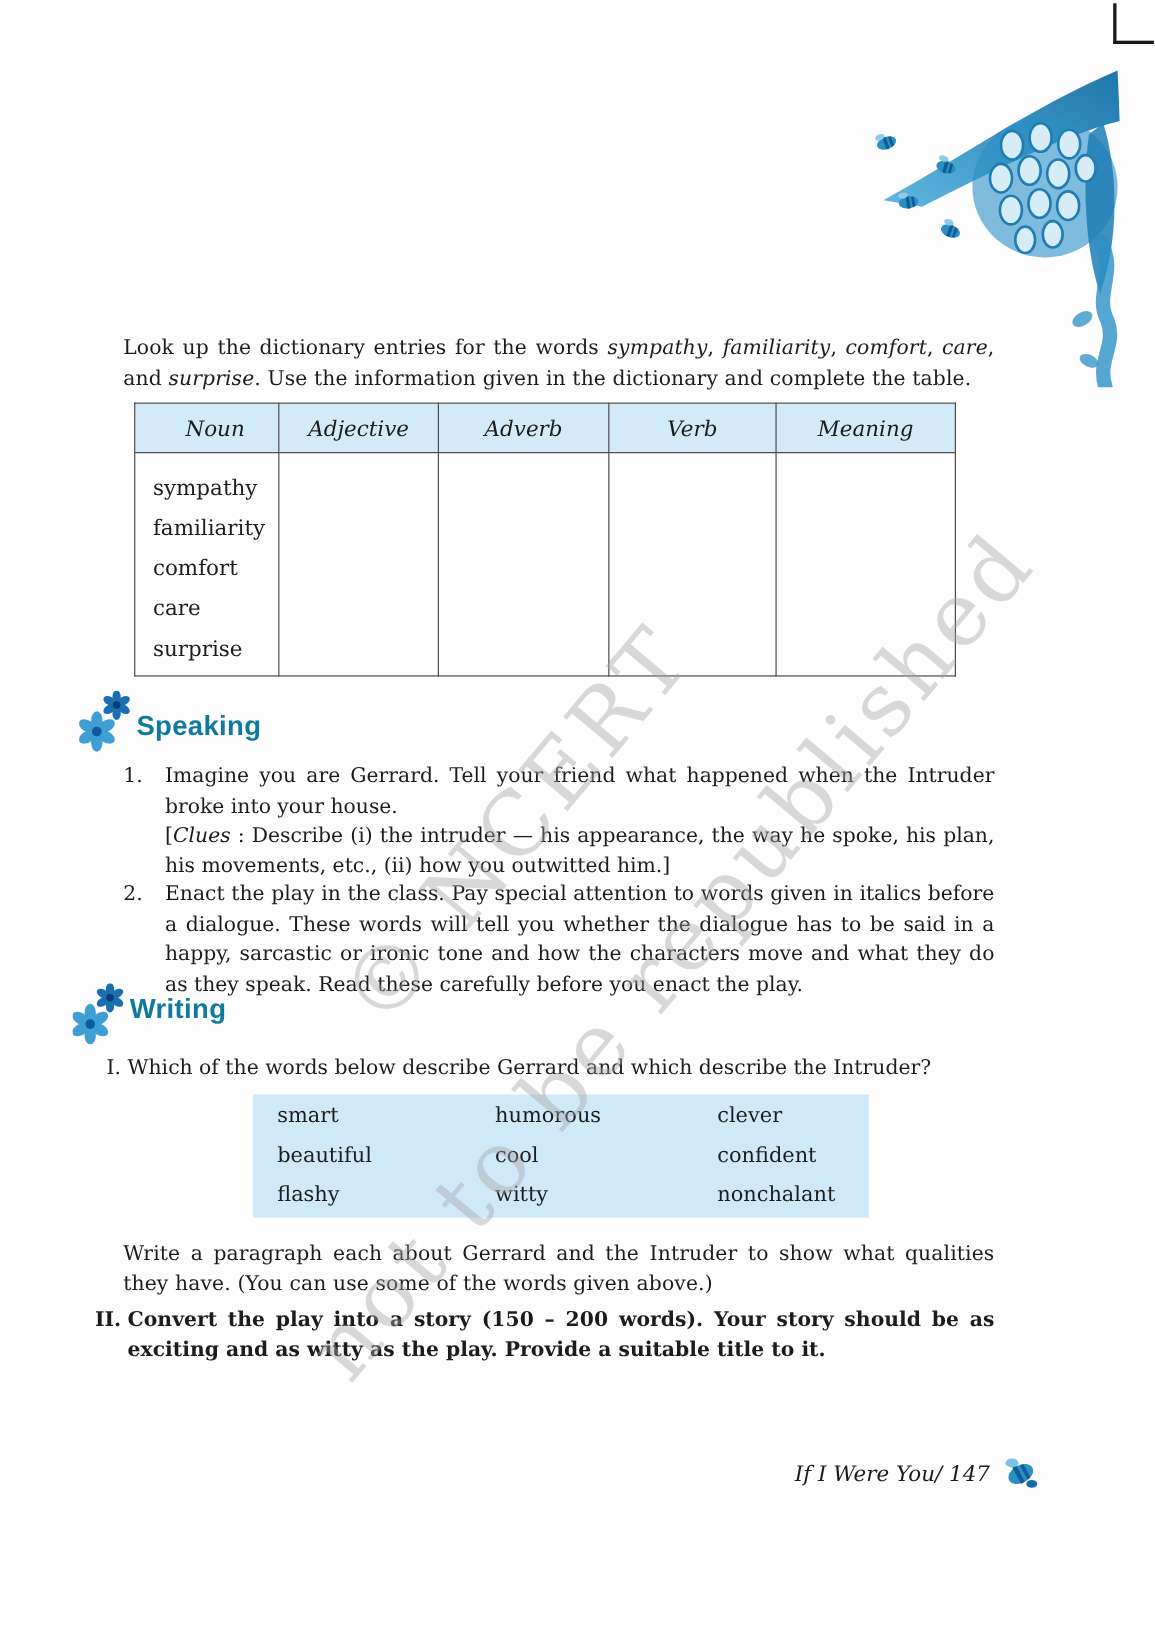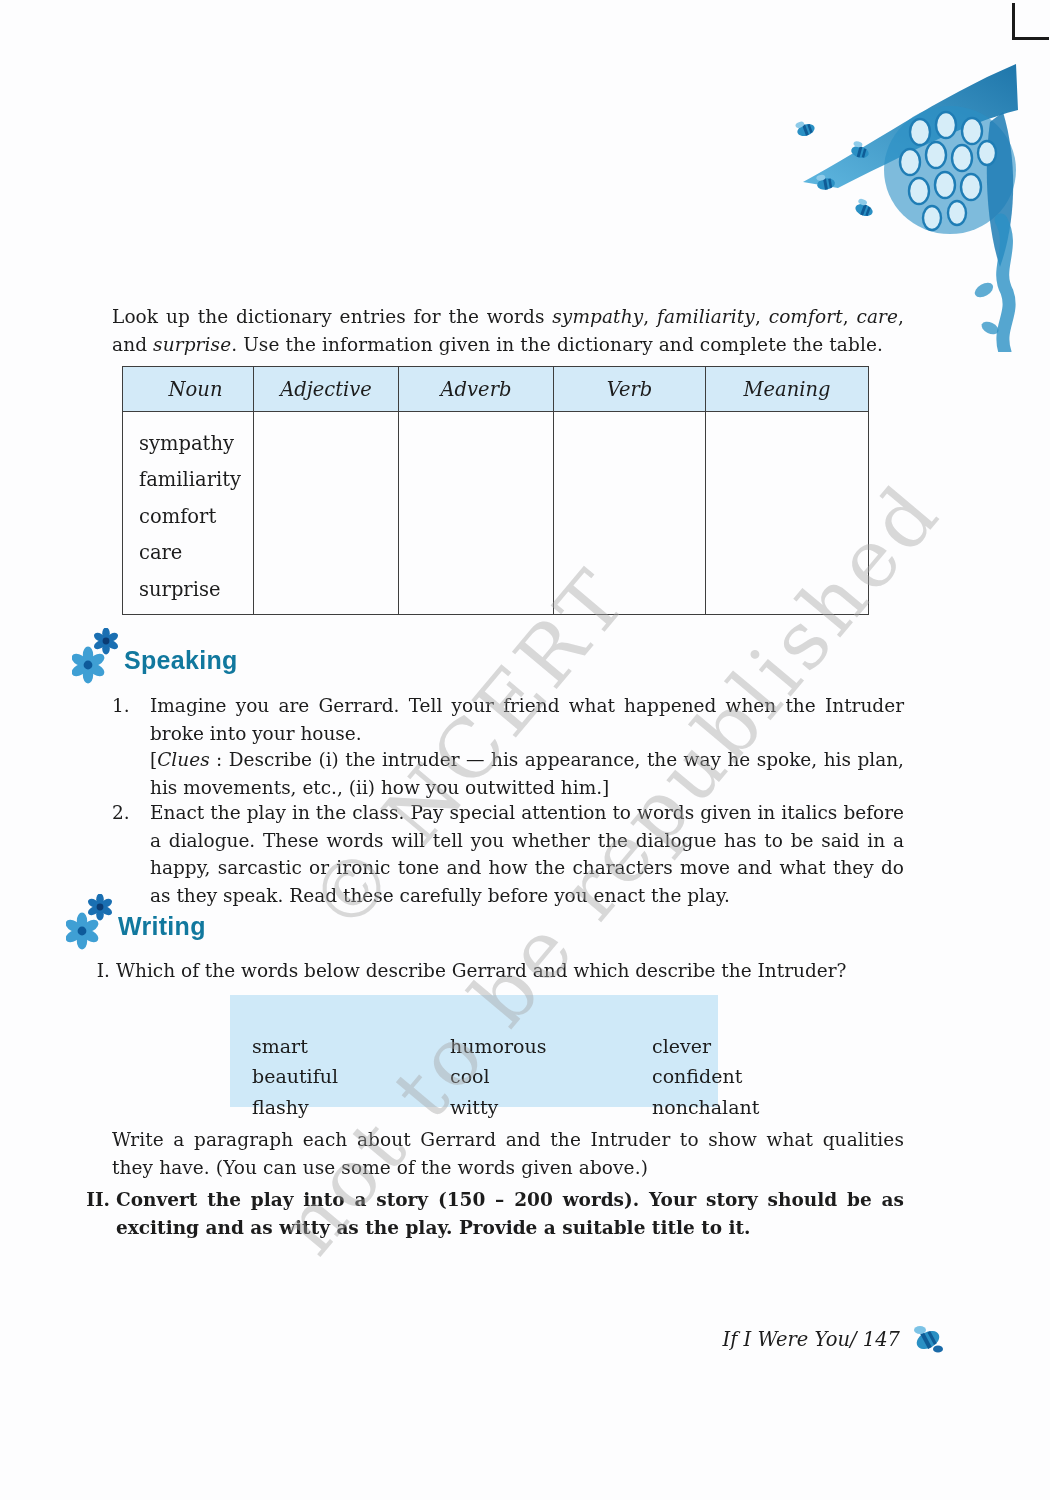--- a/index.html
+++ b/index.html
@@ -26,43 +26,43 @@
   table.dict th{
     height:44px;background:#d3eaf8;font-style:italic;font-weight:normal;
     font-size:19.5px;text-align:center;padding:0;
   }
   table.dict th.first{text-align:center;padding-left:15px;}
   table.dict td{height:200px;vertical-align:top;}
   .noun-cell{padding:13px 0 0 15px;font-size:19.5px;line-height:36.4px;}
   
   .section-head{position:absolute;display:flex;align-items:flex-end;}
   .sh-speaking{left:72px;top:628px;}
-  .sh-writing{left:66px;top:894px;}
+  .sh-writing{left:66px;top:894px;align-items:center;}
   .head-label{
     font-family:"Liberation Sans", sans-serif;font-weight:bold;font-size:25px;
     color:#11789e;letter-spacing:0.3px;padding:0 0 3px 2px;
   }
   .flower-icon{width:50px;height:56px;flex:none;margin-bottom:-6px;}
   
   .list-item{position:absolute;left:112px;width:792px;display:flex;font-size:18.5px;line-height:27.6px;}
   .li-1{top:692px;}
   .li-2{top:799px;}
   .num{width:24px;flex:none;}
   .item-text{flex:1;margin-left:14px;text-align:justify;}
   .clues{position:absolute;left:150px;top:746px;width:754px;font-size:18.5px;line-height:27.6px;text-align:justify;}
   
   .roman-item{position:absolute;left:82px;width:822px;display:flex;font-size:18.5px;line-height:27.6px;}
   .ri-1{top:957px;}
   .ri-2{top:1186px;font-weight:bold;}
   .roman-label{width:28px;flex:none;text-align:right;}
   .roman-text{flex:1;margin-left:6px;text-align:justify;}
   
   .wordbox{
-    position:absolute;left:230px;top:995px;width:488px;height:112px;
-    background:#cfe9f8;box-sizing:border-box;padding:36px 0 0 22px;
+    position:absolute;left:230px;top:995px;width:560px;height:112px;
+    background:#cfe9f8;box-sizing:border-box;padding:4px 0 0 22px;
     display:grid;grid-template-columns:198px 202px 1fr;
     font-size:19px;line-height:30.4px;
   }
   
   .footer-line{position:absolute;top:1320px;right:100px;display:flex;align-items:center;font-size:19.5px;}
   .footer-text{font-style:italic;}
   .bee-icon{width:42px;height:38px;margin-left:8px;}
   .year{
     position:absolute;top:1436px;left:0;right:0;text-align:center;
     font-family:"Liberation Sans", sans-serif;font-size:17.5px;color:#111;

